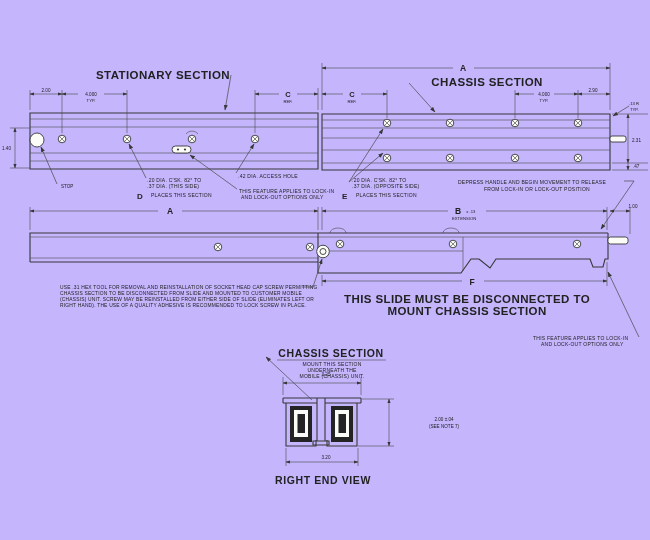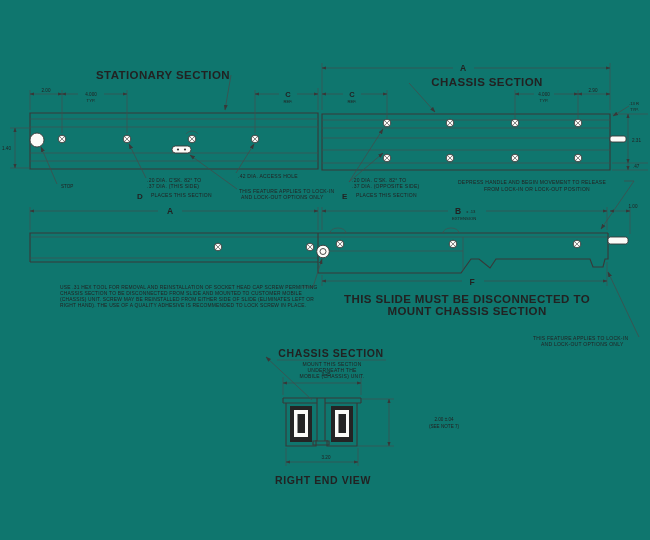--- a/index.html
+++ b/index.html
@@ -1,16 +1,16 @@
 <!DOCTYPE html>
 <html><head>
 <meta charset="utf-8">
 <style>
   html,body{margin:0;padding:0;background:#ffffff;}
-  .canvas{position:relative;width:650px;height:540px;background:#0f766e;overflow:hidden;}
+  .canvas{position:relative;width:650px;height:540px;background:#c4b5fd;overflow:hidden;}
   svg{position:absolute;left:0;top:0;}
   text{font-family:"Liberation Sans",sans-serif;fill:#222;}
   .ol{stroke:#383838;stroke-width:1.1;fill:none;}
   .ln{stroke:#4a4a4a;stroke-width:.6;fill:none;}
   .dim{stroke:#474747;stroke-width:.6;fill:none;}
   .ldr{stroke:#474747;stroke-width:.7;fill:none;}
   .hole{fill:#fbfbf8;stroke:#383838;stroke-width:.9;}
   .scr{stroke:#383838;stroke-width:.6;}
   .b11{font-size:11.5px;font-weight:bold;letter-spacing:.4px;}
   .b10{font-size:10.5px;font-weight:bold;letter-spacing:.6px;}

